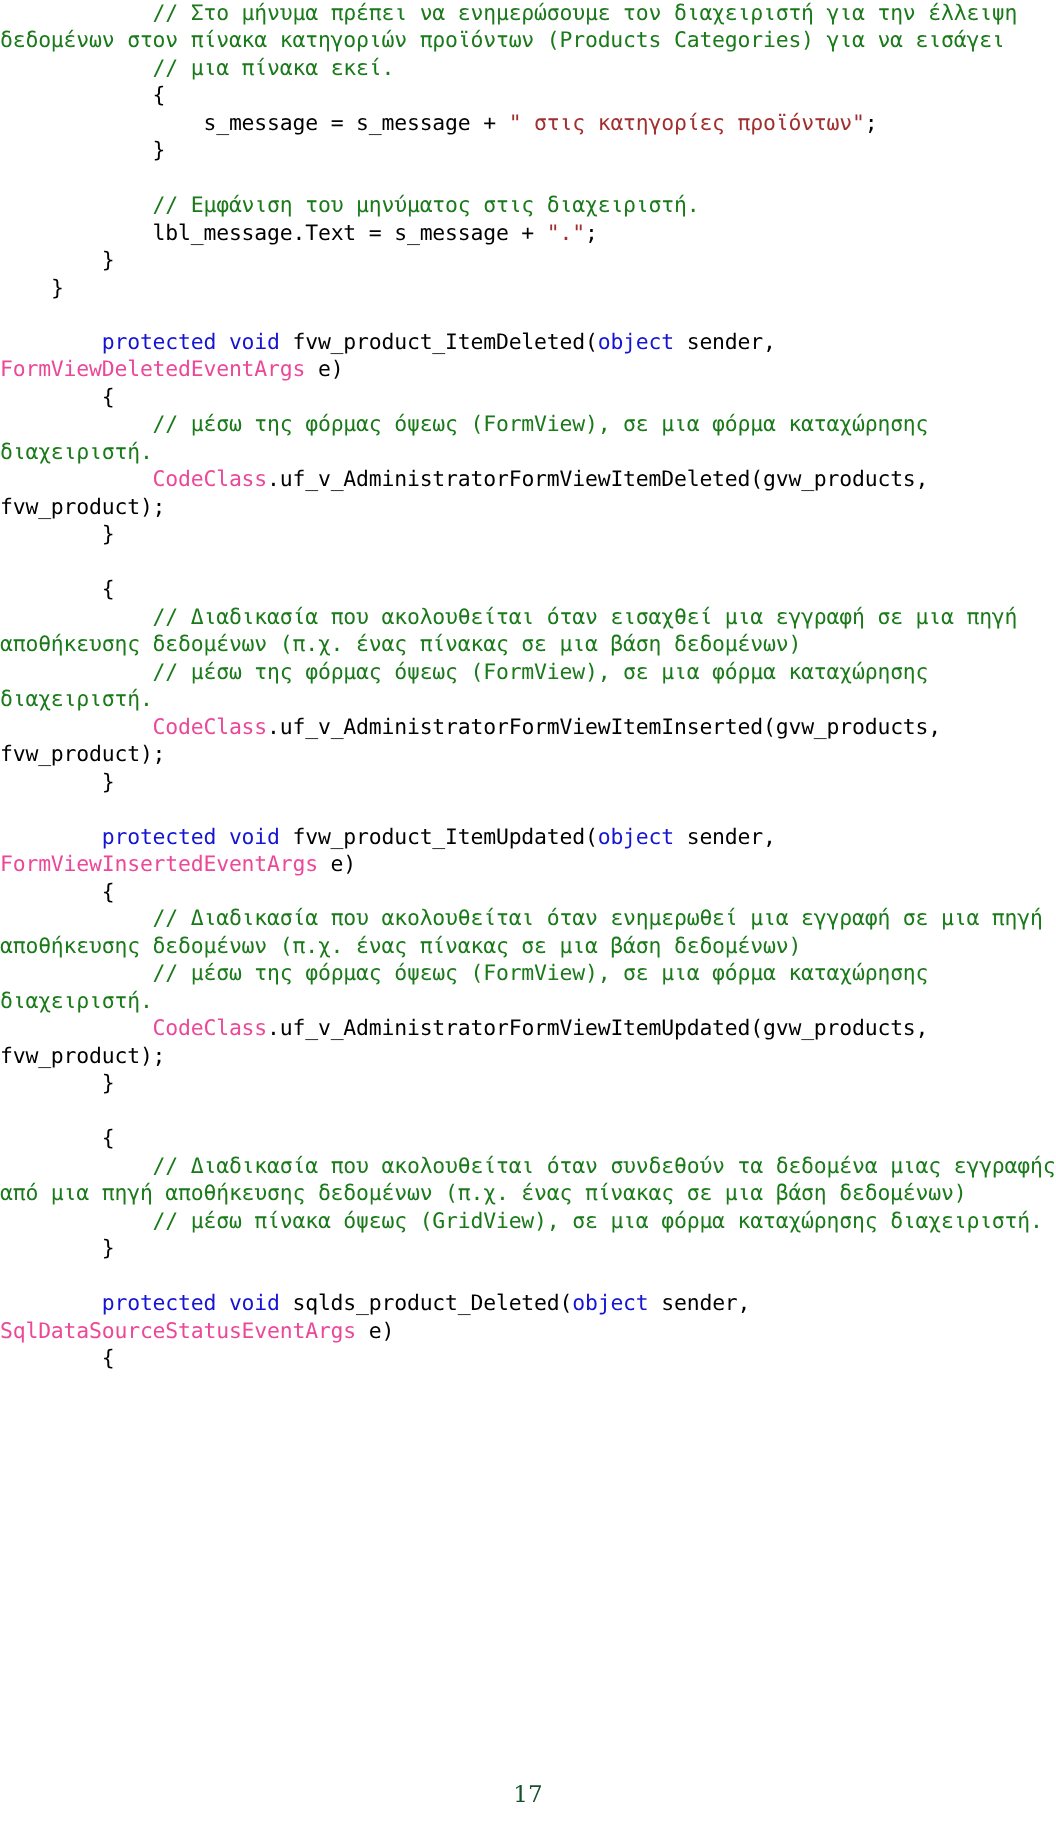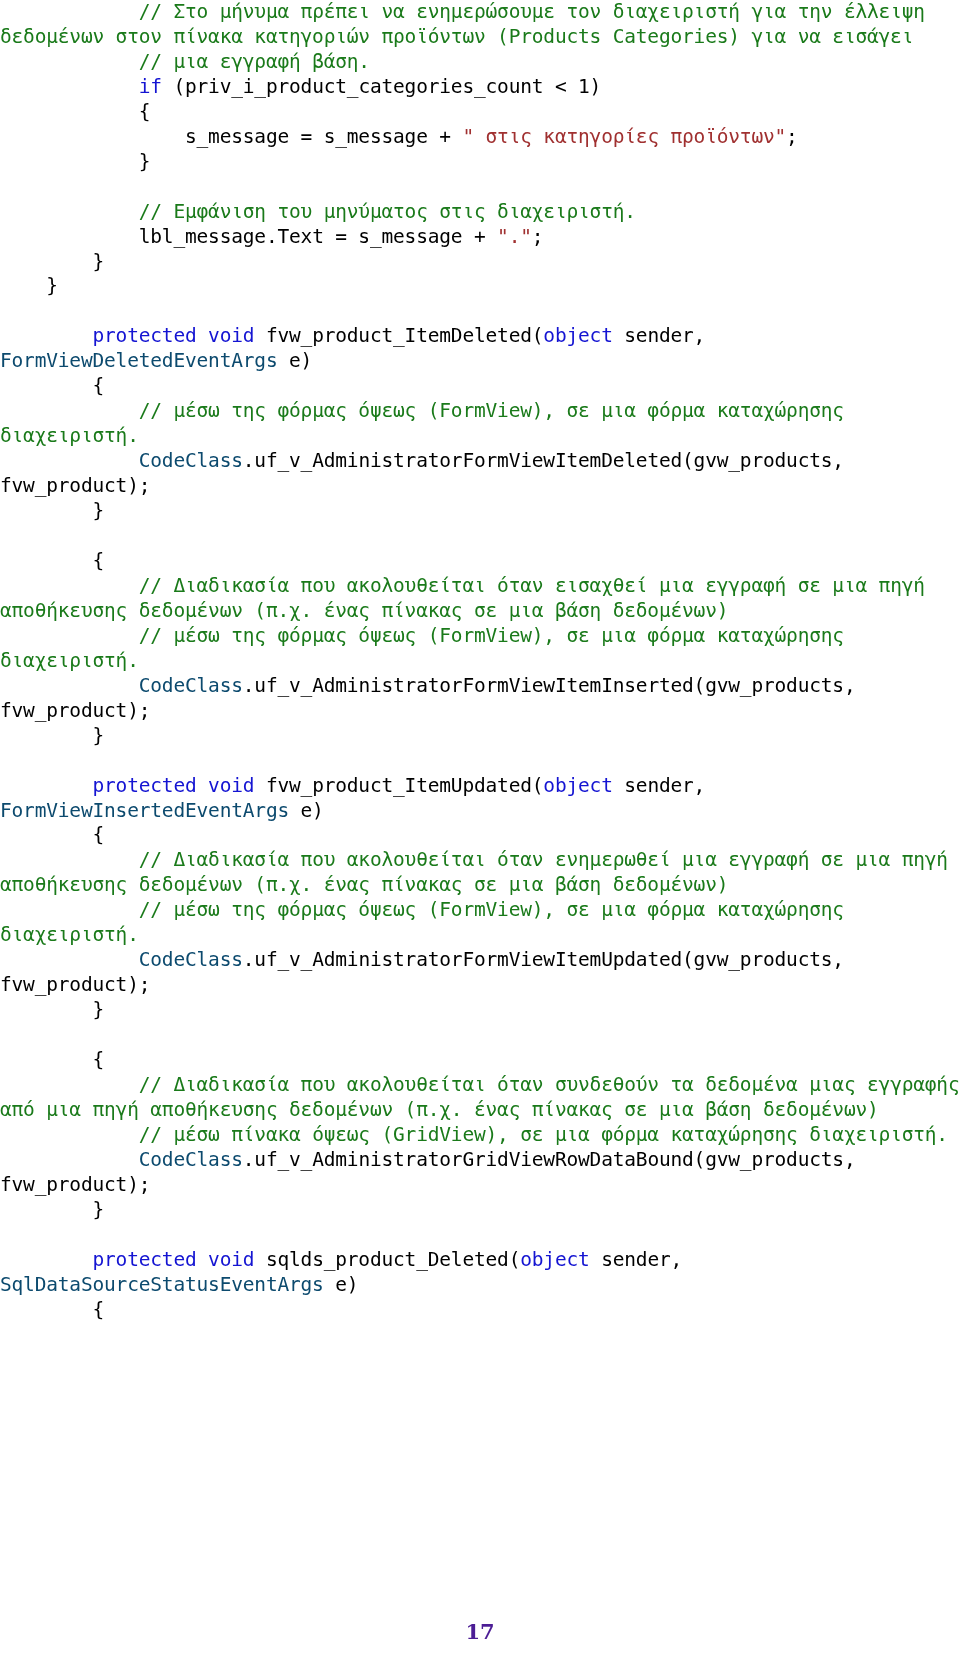--- a/index.html
+++ b/index.html
@@ -31,45 +31,43 @@
     font-family: "DejaVu Sans Mono", monospace;
     font-size: 19.5px;
     line-height: 24.95px;
     white-space: pre-wrap;
     word-break: break-word;
     color: #000000;
     letter-spacing: -0.18px;
   }
   .cmt { color: #1a7a1a; }
   .kw  { color: #1414d2; }
-  .typ { color: #0c4a6e; }
+  .typ { color: #ec4899; }
   .str { color: #a03030; }
   .id  { color: #000000; }
   .blank { color: transparent; }
   #page-number {
     position: absolute;
     left: 0;
     top: 1619px;
     width: 960px;
     text-align: center;
     font-family: "DejaVu Serif", serif;
     font-size: 21px;
-    color: #4c1d95;
-    font-weight: bold;
+    color: #14532d;
   }
 </style>
 </head>
 <body>
 
 <div id="page">
 
   <div id="code-block">
       <div class="code-line"><span>            </span><span class="cmt">// Στο μήνυμα πρέπει να ενημερώσουμε τον διαχειριστή για την έλλειψη δεδομένων στον πίνακα κατηγοριών προϊόντων (Products Categories) για να εισάγει</span></div>
-      <div class="code-line"><span>            </span><span class="cmt">// μια εγγραφή βάση.</span></div>
-      <div class="code-line"><span>            </span><span class="kw">if</span><span class="id"> (priv_i_product_categories_count &lt; 1)</span></div>
+      <div class="code-line"><span>            </span><span class="cmt">// μια πίνακα εκεί.</span></div>
       <div class="code-line"><span>            </span><span class="id">{</span></div>
       <div class="code-line"><span>                </span><span class="id">s_message = s_message + </span><span class="str">" στις κατηγορίες προϊόντων"</span><span class="id">;</span></div>
       <div class="code-line"><span>            </span><span class="id">}</span></div>
       <div class="code-line"><span class="blank"> </span></div>
       <div class="code-line"><span>            </span><span class="cmt">// Εμφάνιση του μηνύματος στις διαχειριστή.</span></div>
       <div class="code-line"><span>            </span><span class="id">lbl_message.Text = s_message + </span><span class="str">"."</span><span class="id">;</span></div>
       <div class="code-line"><span>        </span><span class="id">}</span></div>
       <div class="code-line"><span>    </span><span class="id">}</span></div>
       <div class="code-line"><span class="blank"> </span></div>
       <div class="code-line"><span>        </span><span class="kw">protected void</span><span class="id"> fvw_product_ItemDeleted(</span><span class="kw">object</span><span class="id"> sender, </span><span class="typ">FormViewDeletedEventArgs</span><span class="id"> e)</span></div>
@@ -87,21 +85,20 @@
       <div class="code-line"><span>        </span><span class="kw">protected void</span><span class="id"> fvw_product_ItemUpdated(</span><span class="kw">object</span><span class="id"> sender, </span><span class="typ">FormViewInsertedEventArgs</span><span class="id"> e)</span></div>
       <div class="code-line"><span>        </span><span class="id">{</span></div>
       <div class="code-line"><span>            </span><span class="cmt">// Διαδικασία που ακολουθείται όταν ενημερωθεί μια εγγραφή σε μια πηγή αποθήκευσης δεδομένων (π.χ. ένας πίνακας σε μια βάση δεδομένων)</span></div>
       <div class="code-line"><span>            </span><span class="cmt">// μέσω της φόρμας όψεως (FormView), σε μια φόρμα καταχώρησης διαχειριστή.</span></div>
       <div class="code-line"><span>            </span><span class="typ">CodeClass</span><span class="id">.uf_v_AdministratorFormViewItemUpdated(gvw_products, fvw_product);</span></div>
       <div class="code-line"><span>        </span><span class="id">}</span></div>
       <div class="code-line"><span class="blank"> </span></div>
       <div class="code-line"><span>        </span><span class="id">{</span></div>
       <div class="code-line"><span>            </span><span class="cmt">// Διαδικασία που ακολουθείται όταν συνδεθούν τα δεδομένα μιας εγγραφής από μια πηγή αποθήκευσης δεδομένων (π.χ. ένας πίνακας σε μια βάση δεδομένων)</span></div>
       <div class="code-line"><span>            </span><span class="cmt">// μέσω πίνακα όψεως (GridView), σε μια φόρμα καταχώρησης διαχειριστή.</span></div>
-      <div class="code-line"><span>            </span><span class="typ">CodeClass</span><span class="id">.uf_v_AdministratorGridViewRowDataBound(gvw_products, fvw_product);</span></div>
       <div class="code-line"><span>        </span><span class="id">}</span></div>
       <div class="code-line"><span class="blank"> </span></div>
       <div class="code-line"><span>        </span><span class="kw">protected void</span><span class="id"> sqlds_product_Deleted(</span><span class="kw">object</span><span class="id"> sender, </span><span class="typ">SqlDataSourceStatusEventArgs</span><span class="id"> e)</span></div>
       <div class="code-line"><span>        </span><span class="id">{</span></div>
     </div>
 
   <div id="page-number">17</div>
 
 </div>
 

